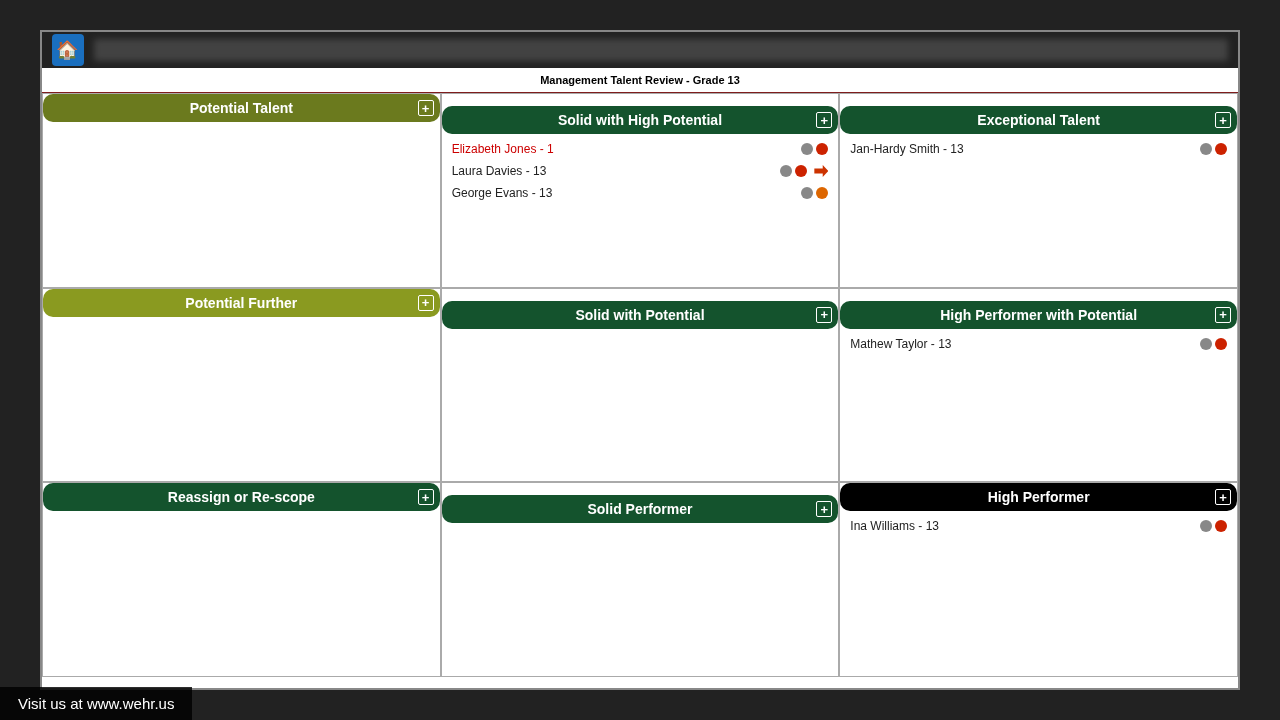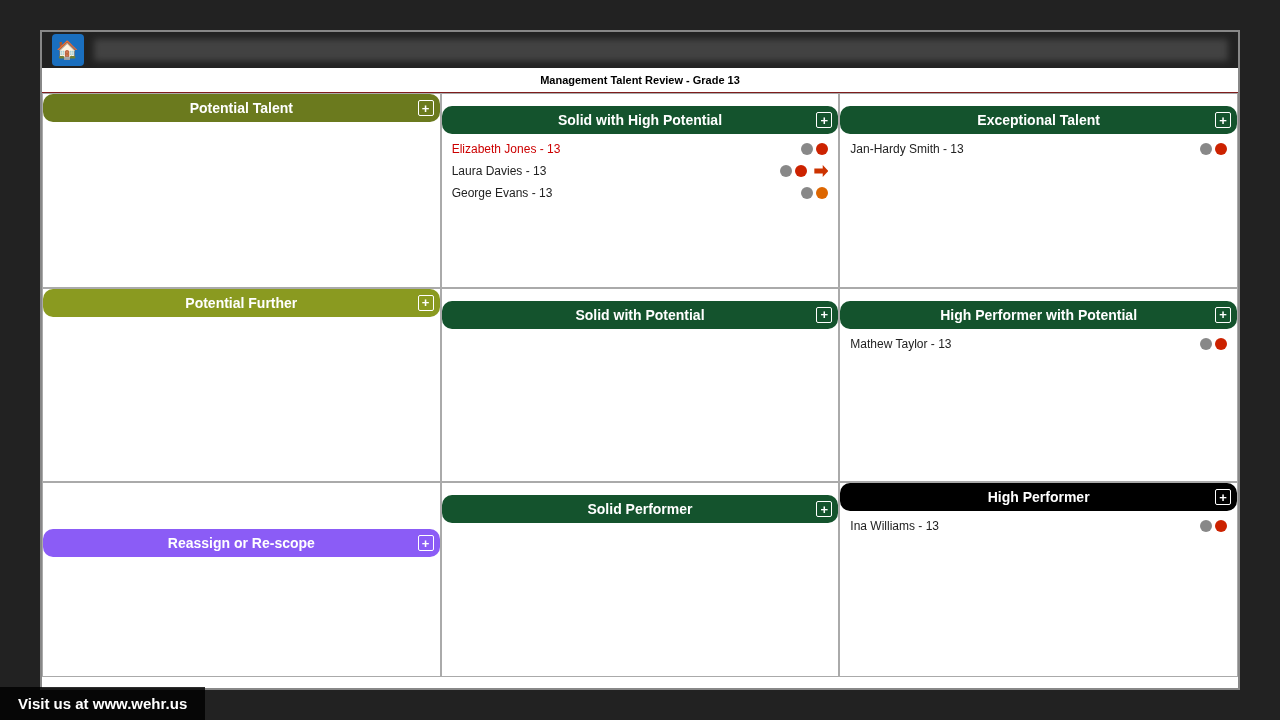--- a/index.html
+++ b/index.html
@@ -100,21 +100,21 @@
     .cell-body {
       flex: 1;
       background: #fff;
       padding: 6px 10px;
       overflow-y: auto;
     }
     
     .header-olive { background: #6b7a1e; }
     .header-olive-light { background: #8a9a20; }
     .header-navy { background: #14532d; margin-top: 12px; }
-    .header-dark-red { background: #8b5cf6; margin-top: 46px; }
+    .header-dark-red { background: #14532d; }
     .header-olive-green { background: #000000; }
 
     .person-row {
       display: flex;
       align-items: center;
       justify-content: space-between;
       padding: 2px 0;
       font-size: 12px;
       color: #222;
     }
@@ -150,21 +150,21 @@
       display: inline-block;
       margin-left: 4px;
     }
     .bottom-label {
       position: absolute;
       bottom: 0;
       left: 0;
       background: rgba(0,0,0,0.82);
       color: #fff;
       font-size: 15px;
-      font-weight: bold;
+      font-weight: normal;
       padding: 8px 18px;
       z-index: 10;
     }
     .person-group {
       margin-bottom: 4px;
     }
   </style>
 </head>
 <body>
 
@@ -183,21 +183,21 @@
         <div class="cell-body"></div>
       </div>
       <div class="cell">
         <div class="cell-header header-navy">
           <span>Solid with High Potential</span>
           <div class="plus-icon">+</div>
         </div>
         <div class="cell-body">
           <div class="person-group">
             <div class="person-row">
-              <span class="person-name red-text">Elizabeth Jones - 13</span>
+              <span class="person-name red-text">Elizabeth Jones - 1</span>
               <div class="dots">
                 <div class="dot dot-gray"></div>
                 <div class="dot dot-red"></div>
               </div>
             </div>
           </div>
           <div class="person-group">
             <div class="person-row">
               <span class="person-name">Laura Davies - 13</span>
               <div class="dots">

